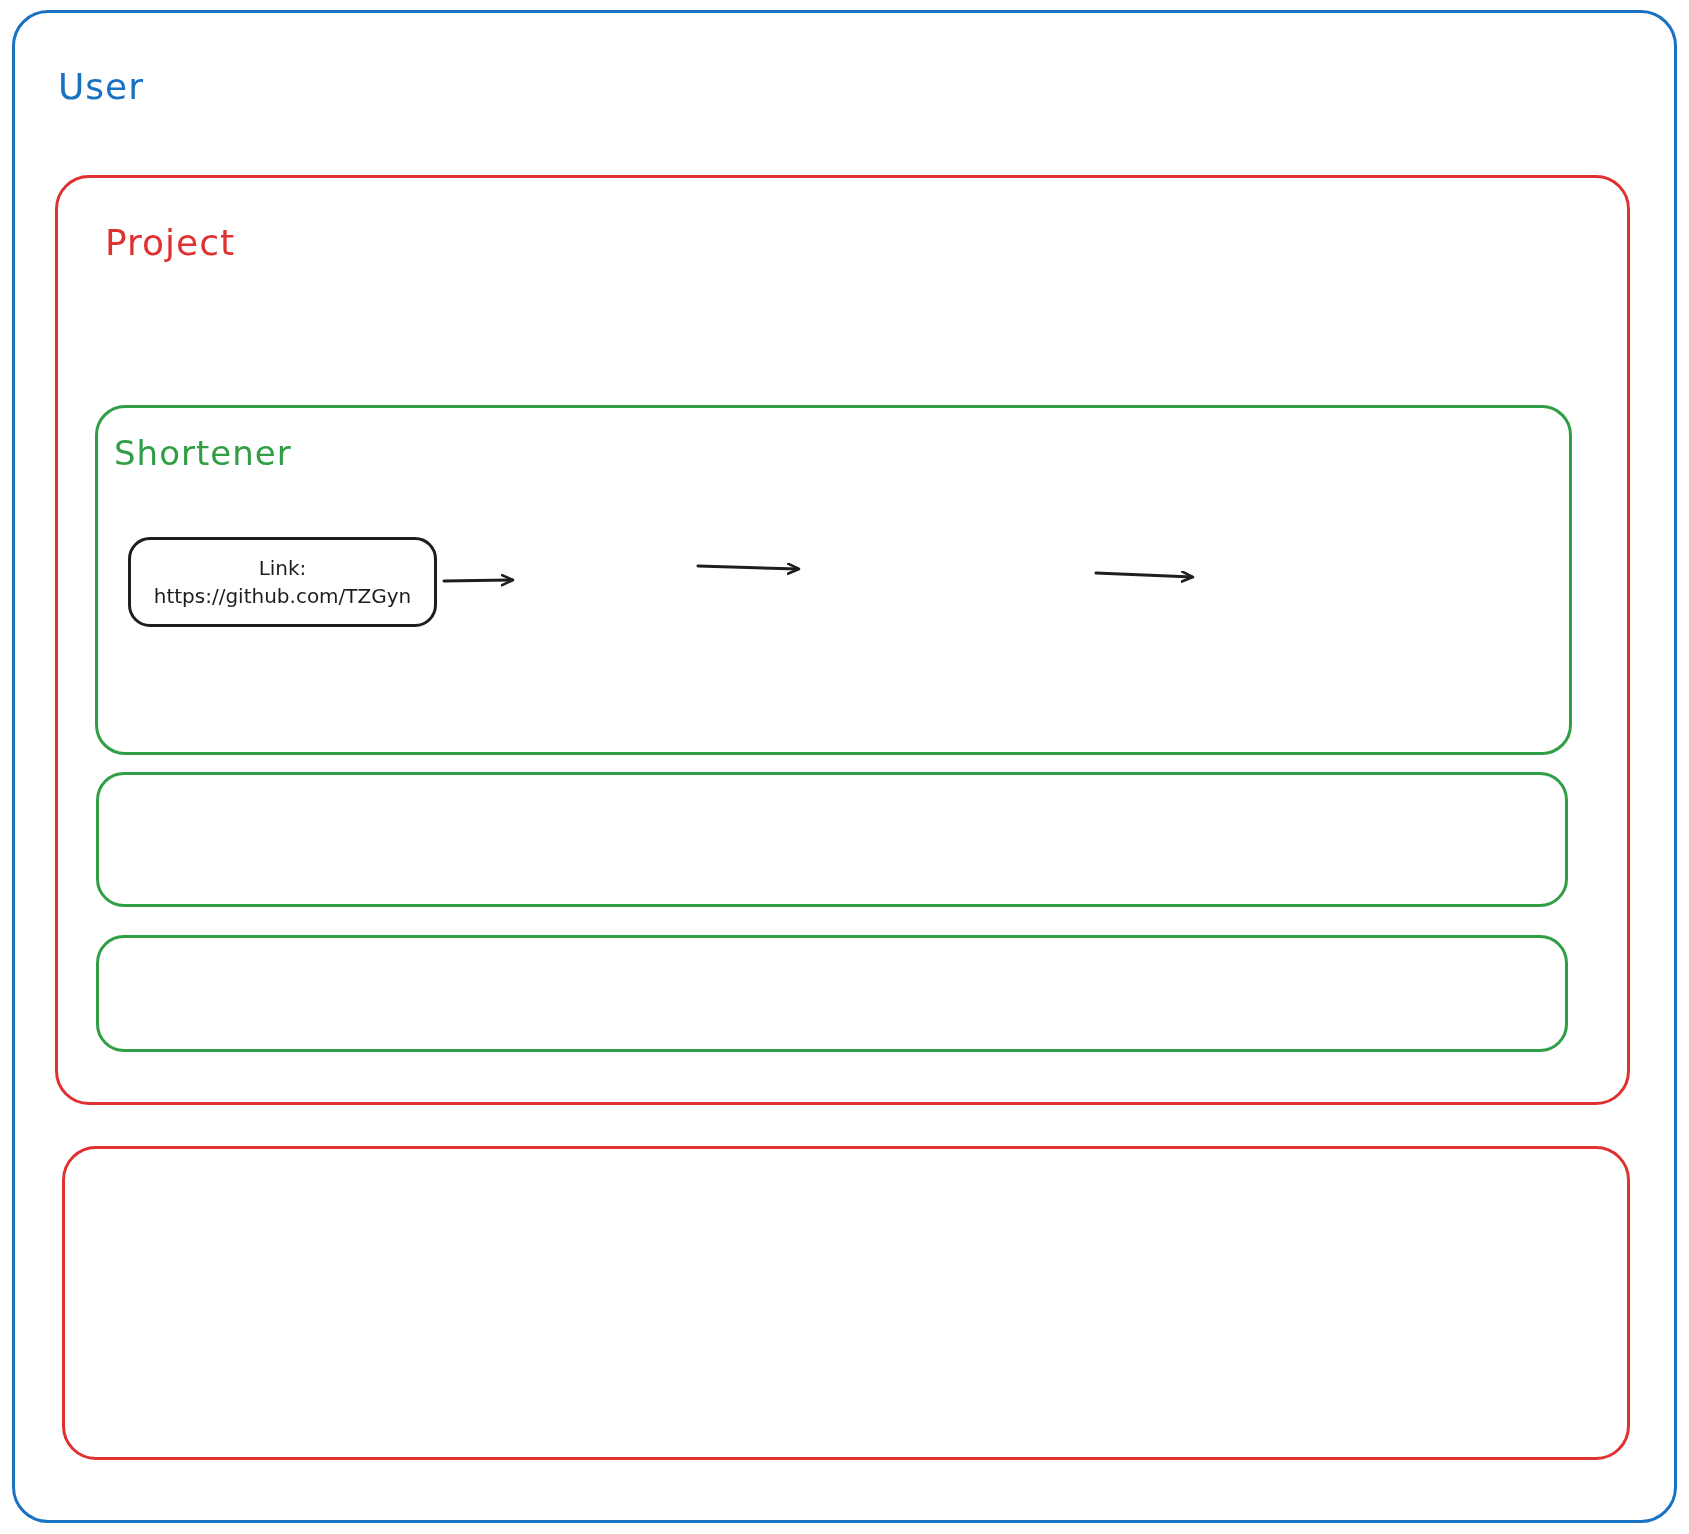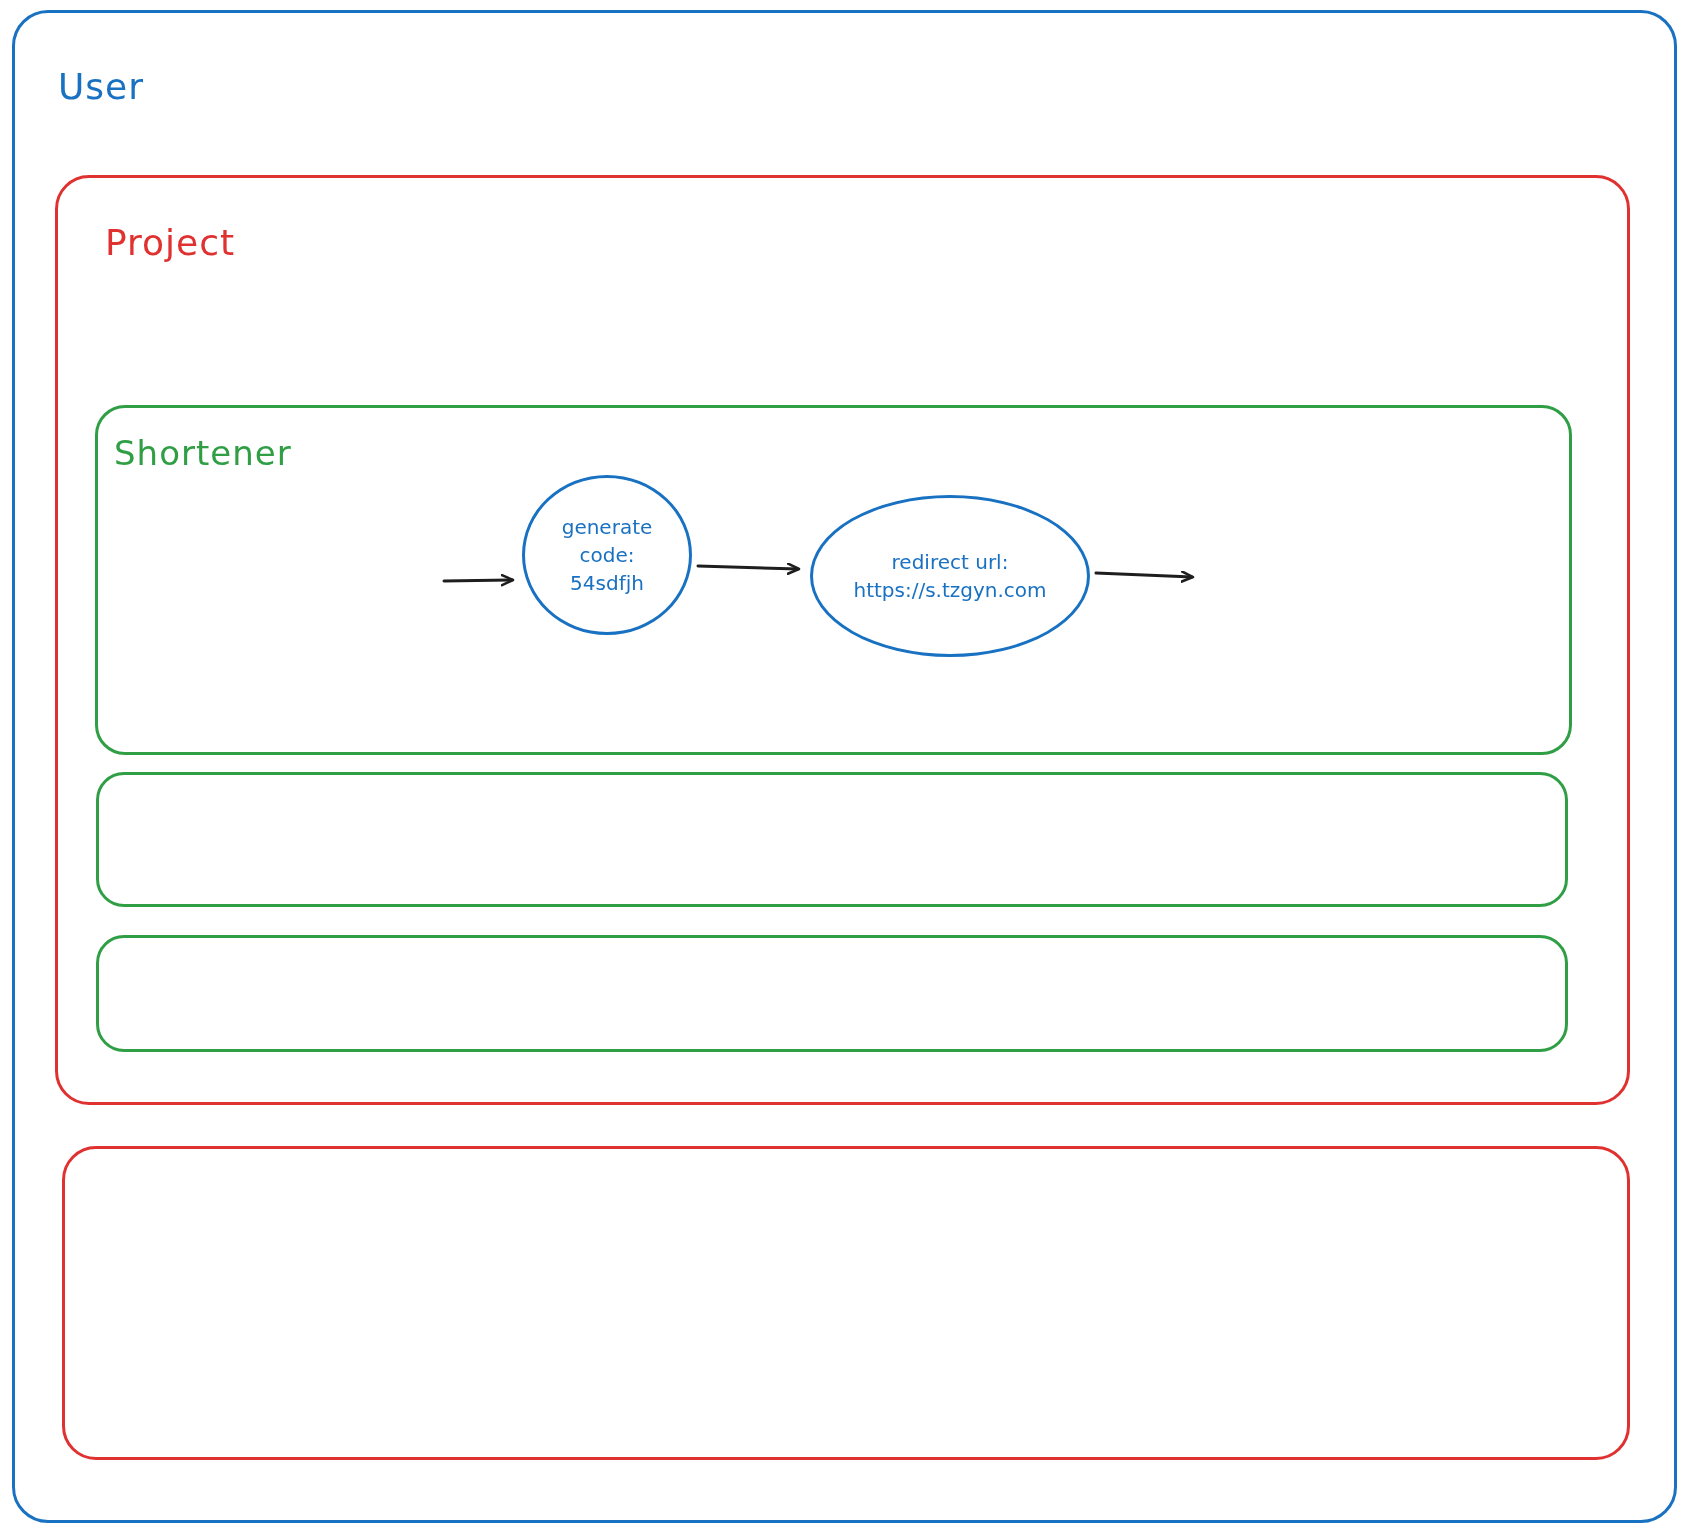--- a/index.html
+++ b/index.html
@@ -98,31 +98,26 @@
 
   <div class="box user-box">
     <div class="frame-label user-label">User</div>
 
     <div class="box project-box">
       <div class="frame-label project-label">Project</div>
 
       <div class="box shortener-box">
         <div class="frame-label shortener-label">Shortener</div>
 
-
-        <div class="node node-round gen-node">
-          <span class="tline">generate</span>
-          <span class="tline">code:</span>
-          <span class="tline">54sdfjh</span>
+        <div class="node node-rect link-node">
+          <span class="tline">Link:</span>
+          <span class="tline">https://github.com/TZGyn</span>
         </div>
 
-        <div class="node node-round redir-node">
-          <span class="tline">redirect url:</span>
-          <span class="tline">https://s.tzgyn.com</span>
-        </div>
+
 
       </div>
 
       <div class="box green-empty-1"></div>
       <div class="box green-empty-2"></div>
     </div>
 
     <div class="box red-empty"></div>
   </div>
 

